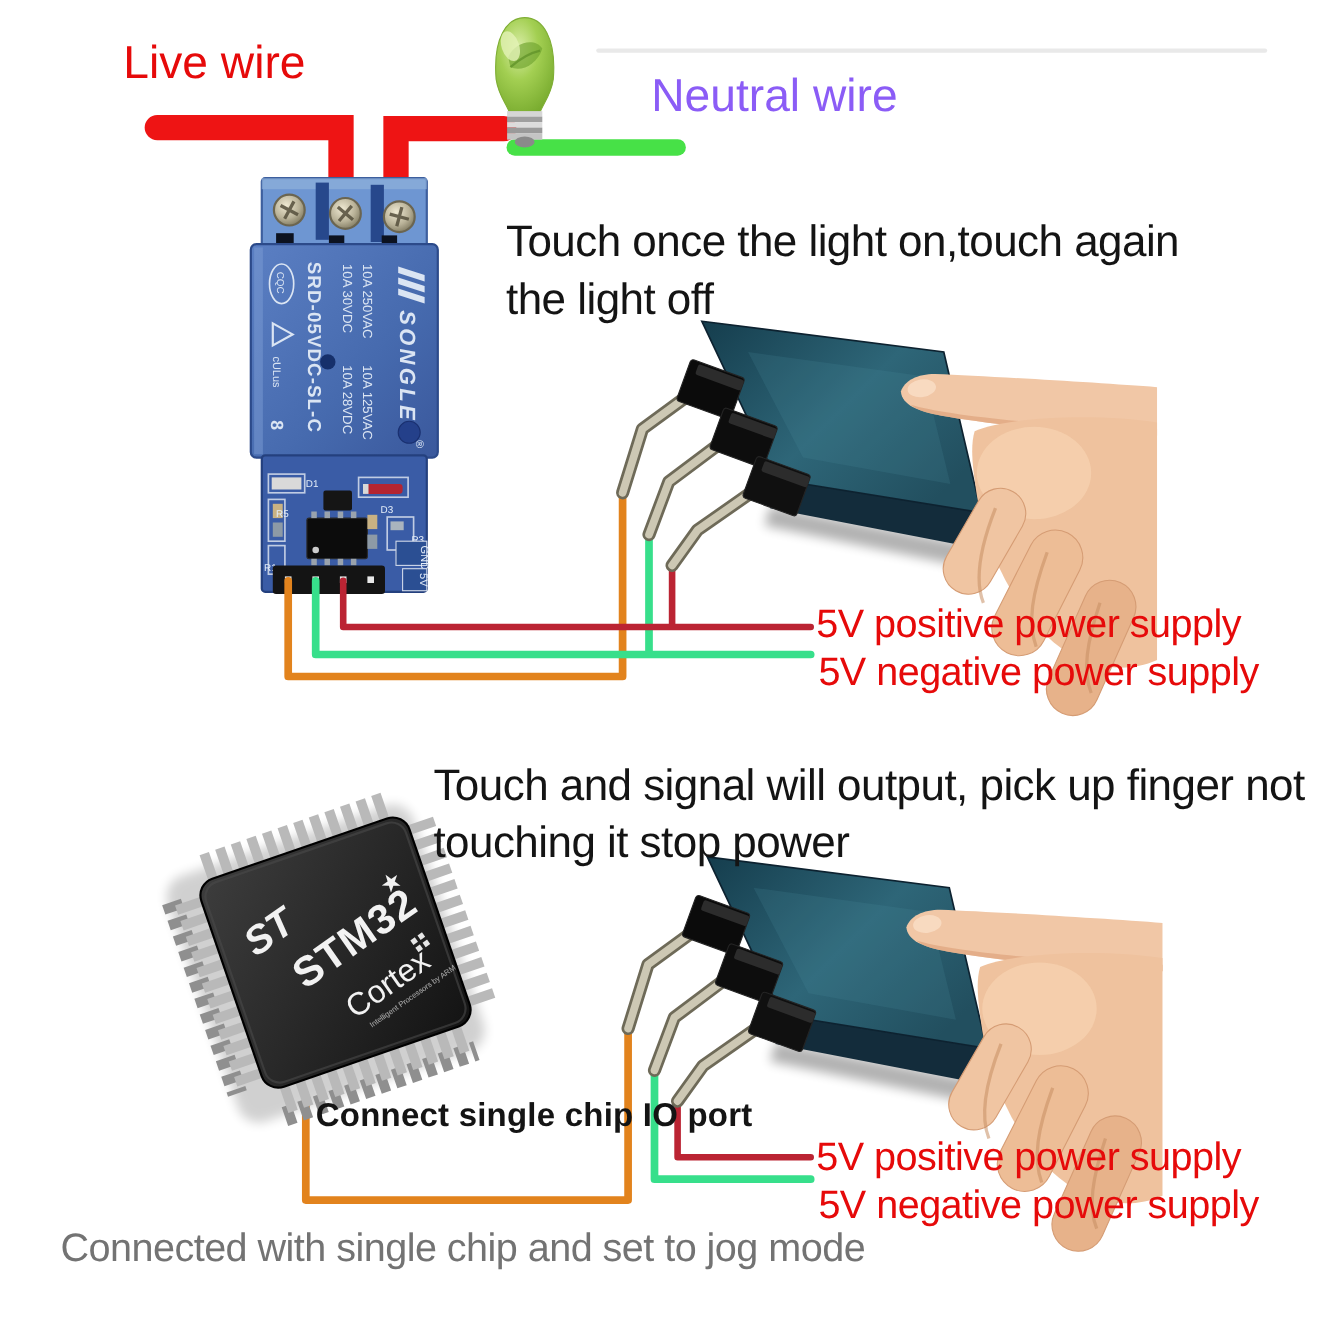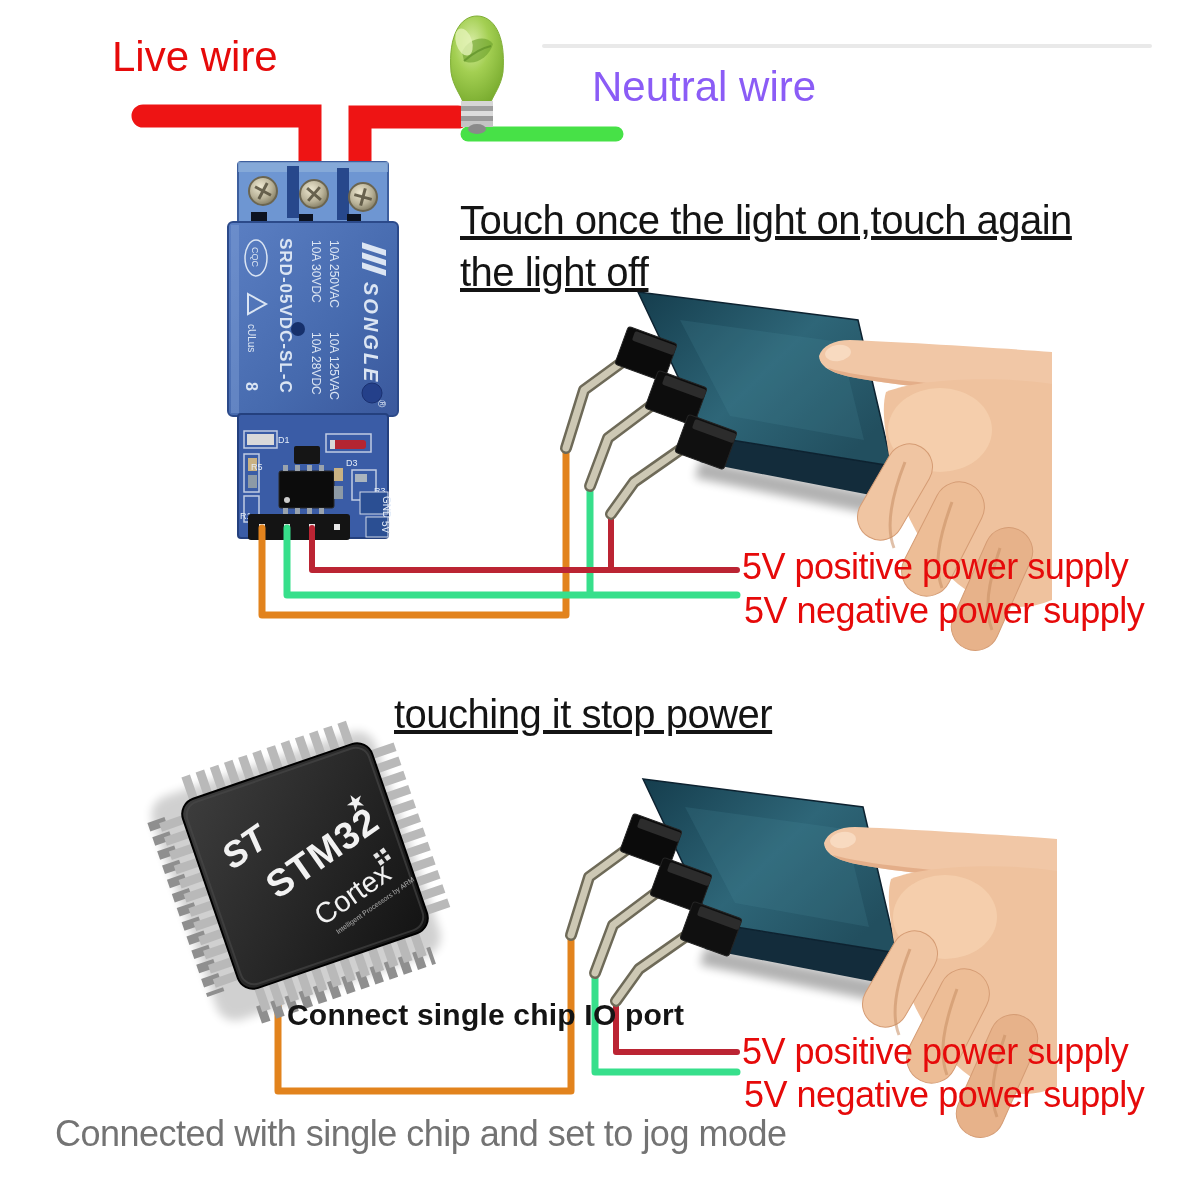--- a/index.html
+++ b/index.html
@@ -1,20 +1,20 @@
 <!DOCTYPE html>
 <html><head>
 <meta charset="utf-8">
 <style>
   html,body{margin:0;padding:0;background:#ffffff;}
   .canvas{position:relative;width:1200px;height:1200px;background:#ffffff;overflow:hidden;
           font-family:"Liberation Sans",sans-serif;}
   svg{position:absolute;left:0;top:0;}
   .lbl{position:absolute;white-space:nowrap;line-height:1.1;}
-  .lbl span{display:block;text-decoration:underline;}
+  .lbl span{display:block;}
   .red{color:#e60a0a;text-align:right;}
   .green{color:#8b5cf6;}
   .black{color:#141414;}
   .gray{color:#737373;}
   .f42{font-size:42px;}
   .f40{font-size:40px;letter-spacing:-0.5px;line-height:52px;}
   .f39{font-size:36px;letter-spacing:-0.5px;}
   .f37{font-size:36px;letter-spacing:-0.5px;}
   .f27b{font-size:30px;font-weight:bold;letter-spacing:0.2px;}
 </style>
@@ -286,20 +286,21 @@
 
 <div class="lbl black f40" style="left:460px;top:194px;">
   <span>Touch once the light on,touch again</span>
   <span>the light off</span>
 </div>
 
 <div class="lbl red f39" style="left:742px;top:547px;">5V positive power supply</div>
 <div class="lbl red f39" style="left:744px;top:591px;">5V negative power supply</div>
 
 <div class="lbl black f40" style="left:394px;top:688px;">
+  <span>Touch and signal will output, pick up finger not</span>
   <span>touching it stop power</span>
 </div>
 
 <div class="lbl black f27b" style="left:287px;top:998px;">Connect single chip IO port</div>
 
 <div class="lbl red f39" style="left:742px;top:1032px;">5V positive power supply</div>
 <div class="lbl red f39" style="left:744px;top:1075px;">5V negative power supply</div>
 
 <div class="lbl gray f37" style="left:55px;top:1114px;">Connected with single chip and set to jog mode</div>
 

